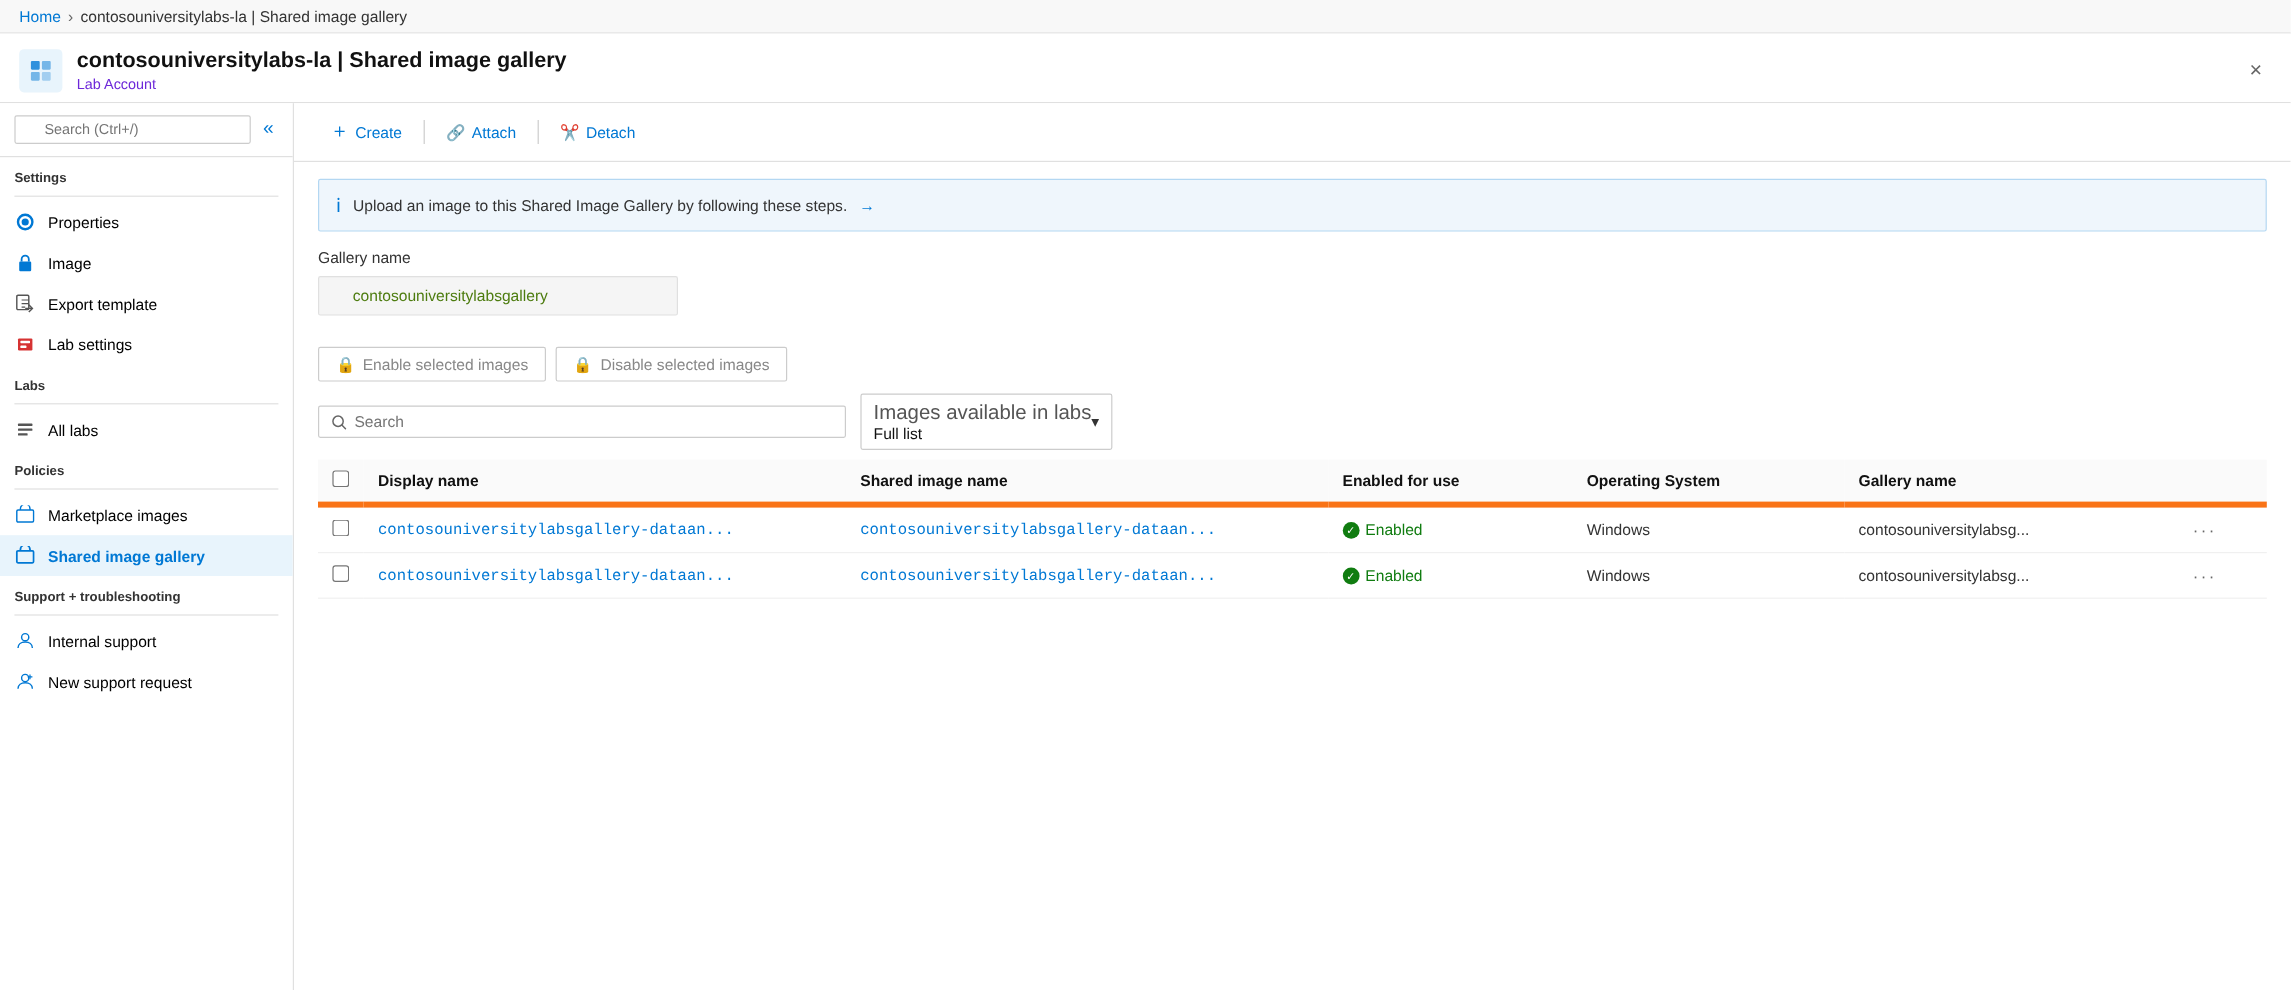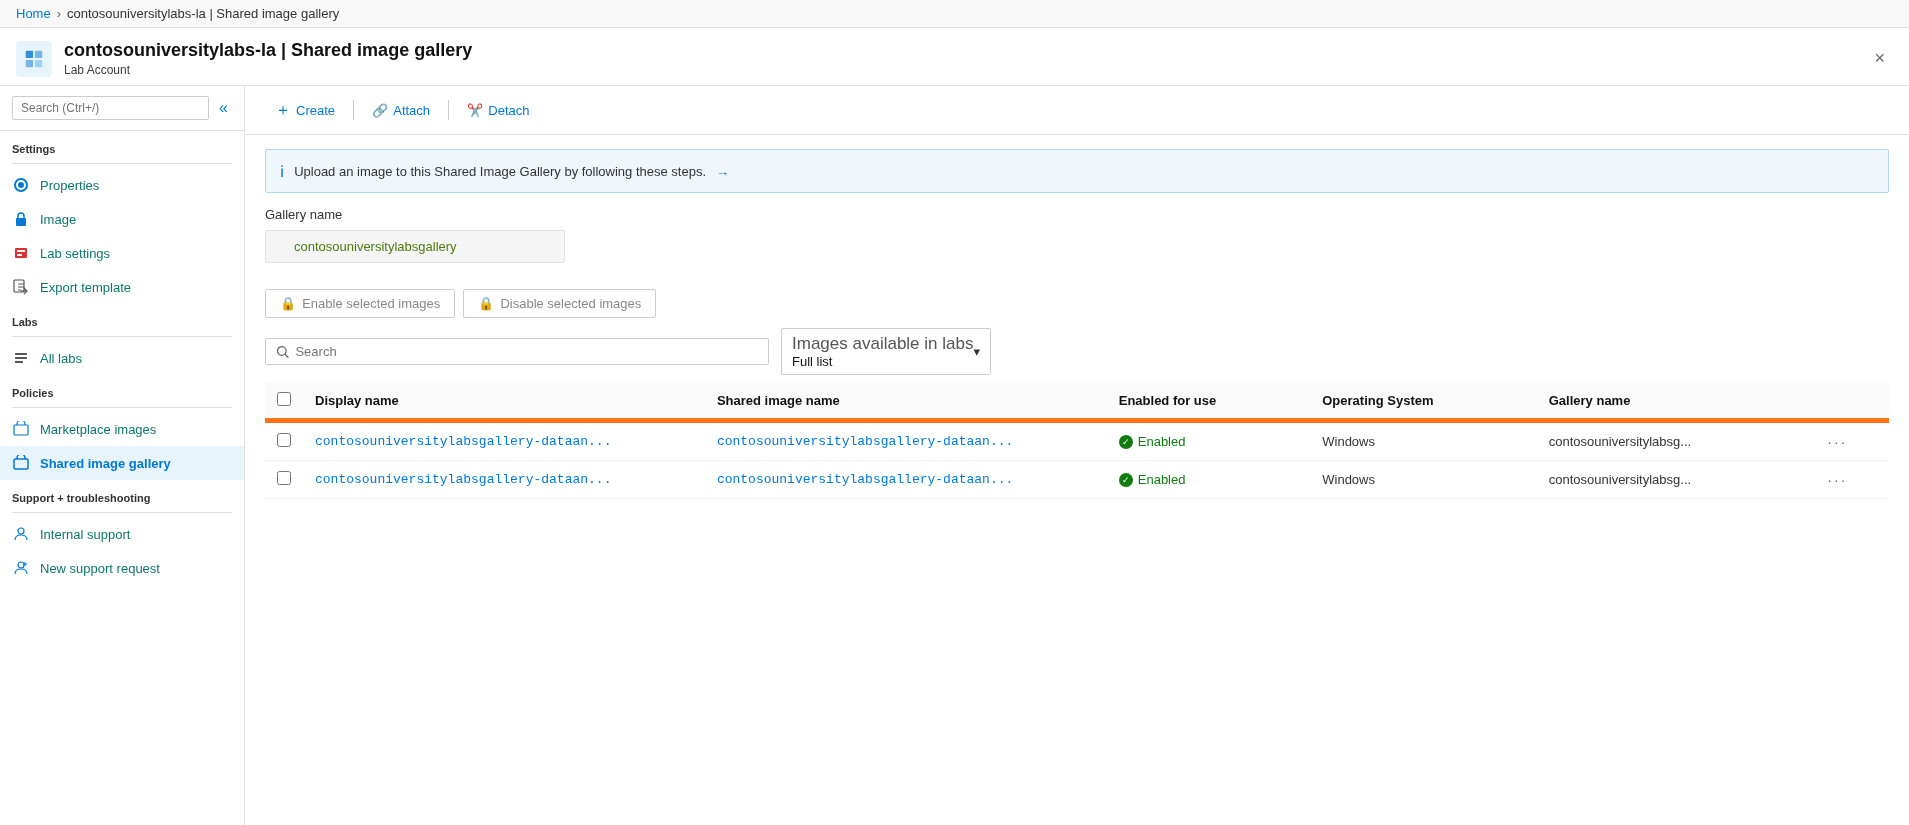--- a/index.html
+++ b/index.html
@@ -31,21 +31,21 @@
     .page-header-left { display: flex; align-items: center; gap: 12px; }
     .header-icon {
       width: 36px; height: 36px;
       background: #e8f4fc;
       border-radius: 4px;
       display: flex; align-items: center; justify-content: center;
       flex-shrink: 0;
     }
     .header-icon svg { width: 22px; height: 22px; }
     .header-title { font-size: 18px; font-weight: 600; color: #111; }
-    .header-subtitle { font-size: 12px; color: #404040; margin-top: 2px; }
+    .header-subtitle { font-size: 12px; color: #6d28d9; margin-top: 2px; }
     .close-btn {
       background: none; border: none; cursor: pointer;
       font-size: 18px; color: #666; padding: 4px 8px;
     }
 
     
     .main-layout {
       display: flex;
       height: calc(100vh - 80px);
     }
@@ -63,21 +63,21 @@
     .sidebar-search {
       padding: 10px 12px;
       border-bottom: 1px solid #e0e0e0;
       display: flex;
       align-items: center;
       gap: 6px;
     }
     .sidebar-search input {
       border: 1px solid #ccc;
       border-radius: 2px;
-      padding: 4px 8px;
+      padding: 4px 24px;
       font-size: 12px;
       width: 100%;
       outline: none;
     }
     .collapse-btn {
       background: none; border: none; cursor: pointer;
       color: #0078d4; font-size: 16px; padding: 2px 4px;
       flex-shrink: 0;
     }
     .sidebar-section-label {
@@ -87,21 +87,21 @@
       color: #333;
       text-transform: none;
     }
     .sidebar-divider { height: 1px; background: #e0e0e0; margin: 4px 12px; }
     .sidebar-item {
       display: flex;
       align-items: center;
       gap: 10px;
       padding: 8px 12px;
       cursor: pointer;
-      color: #0f766e;
+      color: #000000;
       font-size: 13px;
     }
     .sidebar-item.active { background: #e8f4fc; color: #0078d4; font-weight: 600; }
     .sidebar-item-icon { width: 18px; height: 18px; flex-shrink: 0; display: flex; align-items: center; justify-content: center; }
 
     
     .content {
       flex: 1;
       overflow-y: auto;
       background: #fff;
@@ -184,21 +184,21 @@
       align-items: center;
       gap: 12px;
     }
     .search-box {
       display: flex;
       align-items: center;
       border: 1px solid #ccc;
       border-radius: 2px;
       padding: 5px 10px;
       gap: 6px;
-      width: 504px;
+      width: 440px;
       background: #fff;
     }
     .search-box input {
       border: none;
       outline: none;
       font-size: 13px;
       width: 100%;
       background: transparent;
     }
     .dropdown-filter {
@@ -318,38 +318,38 @@
             <rect x="3" y="7" width="10" height="8" rx="1" fill="#0078d4"></rect>
             <path d="M5 7V5a3 3 0 016 0v2" stroke="#0078d4" fill="none" stroke-width="1.5"></path>
           </svg>
       </div>
       <span>Image</span>
     </div>
 
     <div class="sidebar-item">
       <div class="sidebar-item-icon">
         <svg width="16" height="16" viewBox="0 0 16 16" fill="none">
-            <rect x="2" y="3" width="12" height="10" rx="1" fill="#c00" opacity="0.8"></rect>
-            <rect x="4" y="5" width="8" height="2" rx="0.5" fill="white"></rect>
-            <rect x="4" y="9" width="5" height="2" rx="0.5" fill="white"></rect>
-          </svg>
-      </div>
-      <span>Lab settings</span>
-    </div>
-
-    <div class="sidebar-item">
-      <div class="sidebar-item-icon">
-        <svg width="16" height="16" viewBox="0 0 16 16" fill="none">
             <rect x="1" y="1" width="10" height="12" rx="1" stroke="#555" stroke-width="1.2" fill="none"></rect>
             <path d="M5 5h6M5 8h6M5 11h3" stroke="#555" stroke-width="1"></path>
             <path d="M11 9l3 3-3 3" stroke="#555" stroke-width="1.2" fill="none"></path>
             <path d="M14 12H8" stroke="#555" stroke-width="1.2"></path>
           </svg>
       </div>
       <span>Export template</span>
+    </div>
+
+    <div class="sidebar-item">
+      <div class="sidebar-item-icon">
+        <svg width="16" height="16" viewBox="0 0 16 16" fill="none">
+            <rect x="2" y="3" width="12" height="10" rx="1" fill="#c00" opacity="0.8"></rect>
+            <rect x="4" y="5" width="8" height="2" rx="0.5" fill="white"></rect>
+            <rect x="4" y="9" width="5" height="2" rx="0.5" fill="white"></rect>
+          </svg>
+      </div>
+      <span>Lab settings</span>
     </div>
 
     <div class="sidebar-section-label">Labs</div>
     <div class="sidebar-divider"></div>
 
     <div class="sidebar-item">
       <div class="sidebar-item-icon">
         <svg width="16" height="16" viewBox="0 0 16 16" fill="none">
             <rect x="2" y="3" width="12" height="2" rx="0.5" fill="#555"></rect>
             <rect x="2" y="7" width="12" height="2" rx="0.5" fill="#555"></rect>

